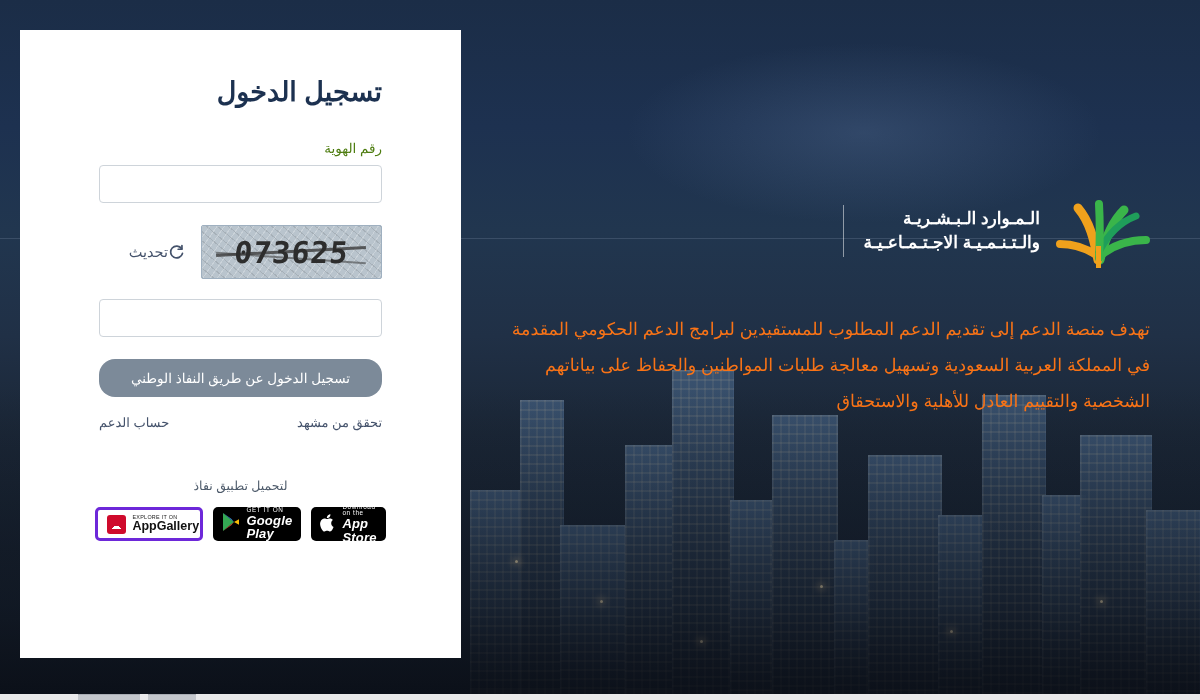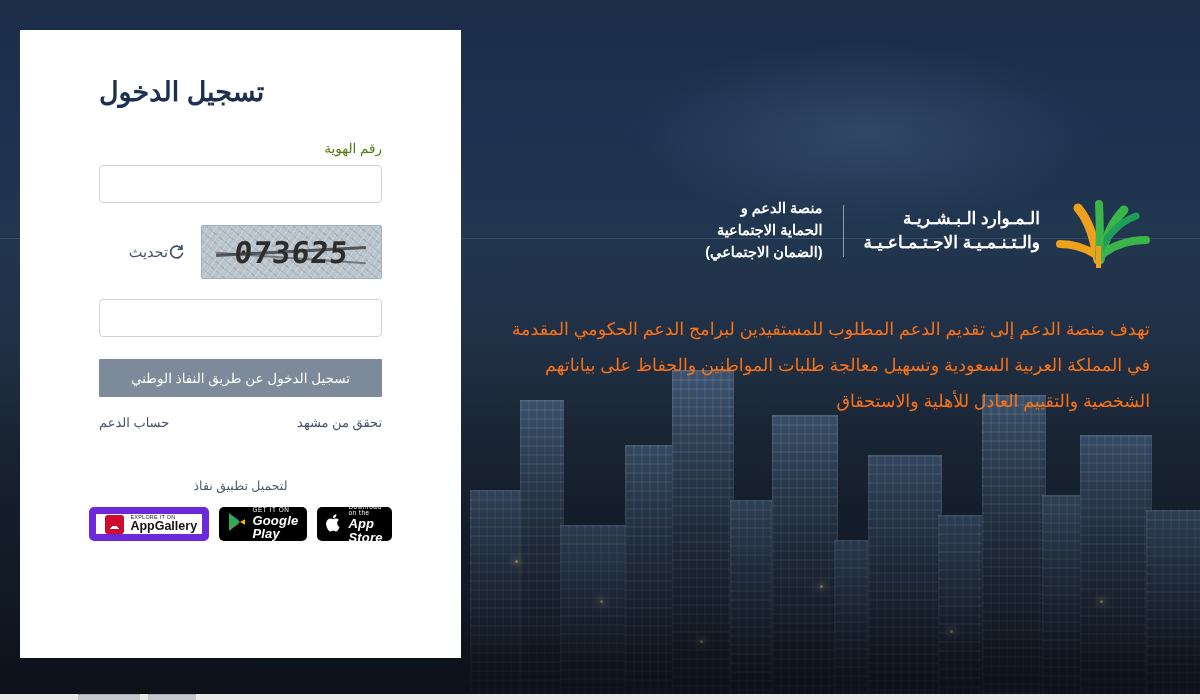--- a/index.html
+++ b/index.html
@@ -75,21 +75,21 @@
     width: 441px;
     height: 628px;
     background: #ffffff;
     direction: rtl;
     padding: 46px 79px 0 79px;
   }
   #login-title {
     color: #1c3150;
     font-size: 27px;
     font-weight: bold;
-    text-align: left;
+    text-align: right;
     letter-spacing: 0px;
     margin-bottom: 32px;
   }
   .field-label {
     color: #4d7c0f;
     font-size: 13.5px;
     text-align: right;
     margin-bottom: 9px;
   }
   .text-input {
@@ -168,21 +168,21 @@
   }
   .refresh-icon svg { display: block; }
 
   .primary-btn {
     width: 100%;
     height: 38px;
     margin-top: 22px;
     background: #7c8a99;
     color: #ffffff;
     border: none;
-    border-radius: 1px;
+    border-radius: 16px;
     font-size: 13.5px;
     font-family: "Liberation Sans", sans-serif;
     cursor: pointer;
   }
   .links-row {
     display: flex;
     justify-content: space-between;
     margin-top: 18px;
   }
   .links-row a {
@@ -211,22 +211,22 @@
     border-radius: 5px;
     display: flex;
     align-items: center;
     gap: 6px;
     padding: 0 9px;
     cursor: pointer;
     font-family: "Liberation Sans", sans-serif;
   }
   .badge.appgallery {
     background: #ffffff;
-    border: 7px solid #6d28d9;
-    width: 120px;
+    border: 3px solid #6d28d9;
+    width: 108px;
   }
   .badge.appgallery .hw {
     width: 19px; height: 19px;
     background: #cf0a2c;
     border-radius: 3px;
     position: relative;
     flex: 0 0 auto;
   }
   .badge.appgallery .hw::after {
     content: "";
@@ -360,25 +360,20 @@
       </svg>
     </span>
 
     <div id="brand-ar">
       <div>الـمـوارد الـبـشـريـة</div>
       <div>والـتـنـمـيـة الاجـتـمـاعـيـة</div>
     </div>
 
     <div id="brand-divider"></div>
 
-    <div id="brand-sub">
-      <div>منصة الدعم و</div>
-      <div>الحماية الاجتماعية</div>
-      <div class="paren">(الضمان الاجتماعي)</div>
-    </div>
   </div>
 
   <div id="brand-desc">تهدف منصة الدعم إلى تقديم الدعم المطلوب للمستفيدين لبرامج الدعم الحكومي المقدمة في المملكة العربية السعودية وتسهيل معالجة طلبات المواطنين والحفاظ على بياناتهم الشخصية والتقييم العادل للأهلية والاستحقاق</div>
 </div>
 
 <div id="login-card">
 
   <div id="login-title">تسجيل الدخول</div>
 
   <div class="field-label">رقم الهوية</div>

